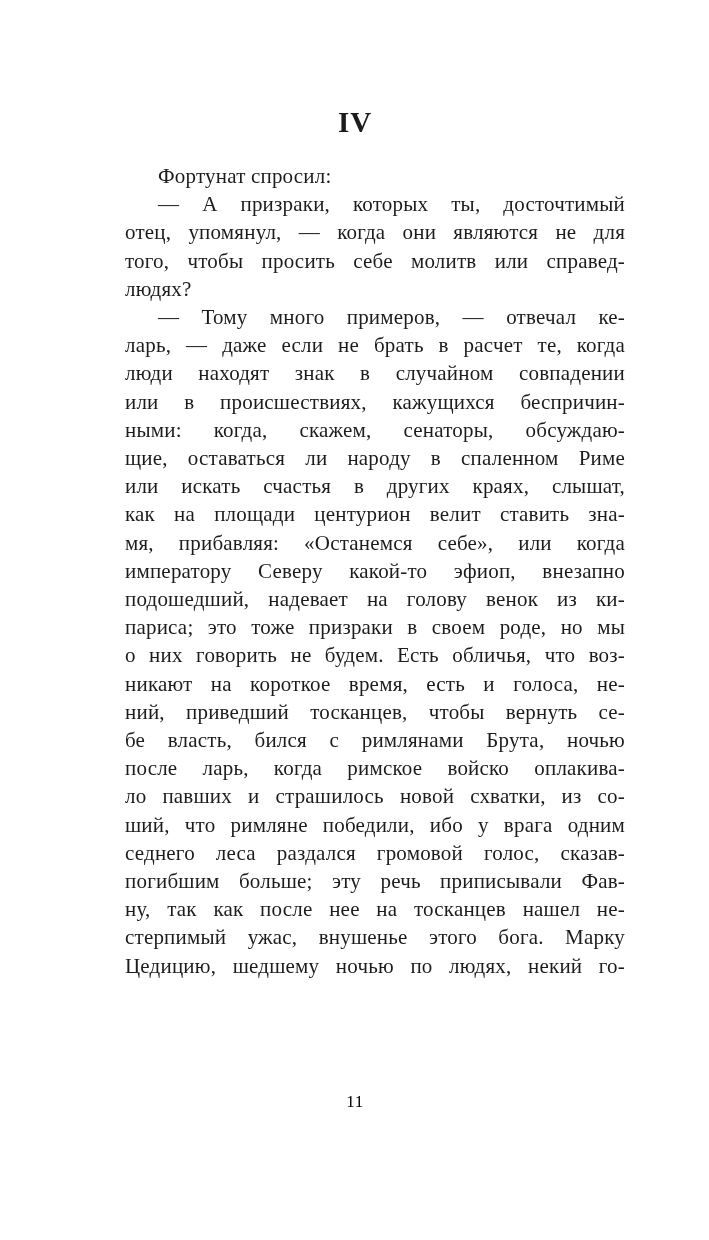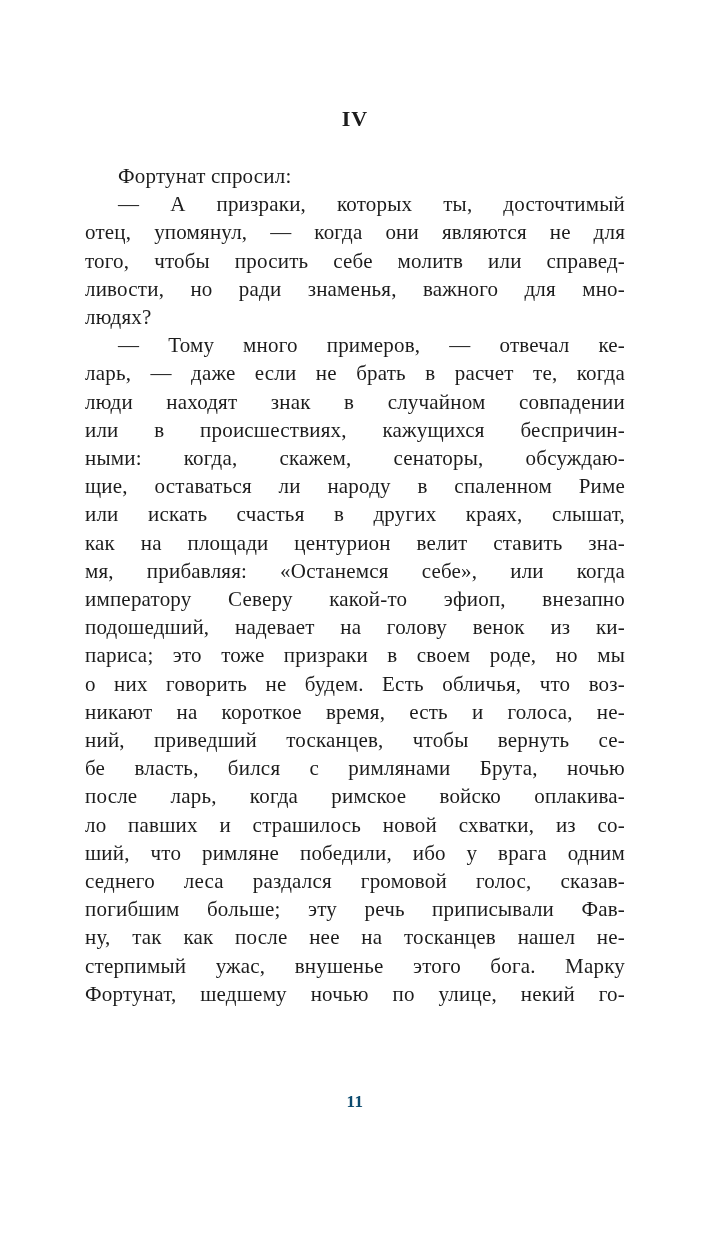--- a/index.html
+++ b/index.html
@@ -16,69 +16,69 @@
     font-family: "Liberation Serif", serif;
     color: #1c1c1c;
   }
   .chapter {
     position: absolute;
     top: 106px;
     left: 85px;
     width: 540px;
     margin: 0;
     text-align: center;
-    font-size: 22px;
+    font-size: 29px;
     font-weight: bold;
     letter-spacing: 1px;
     color: #1c1c1c;
   }
   .text-block {
     position: absolute;
     left: 85px;
     top: 162px;
     width: 540px;
     font-size: 21px;
     line-height: 28.2px;
     letter-spacing: 0.2px;
   }
   .line {
     text-align: justify;
     text-align-last: justify;
     white-space: normal;
+    margin-left: 40px;
   }
   .line.indent {
     text-indent: 33px;
   }
   .line.para-end {
     text-align-last: left;
   }
   .page-number {
     position: absolute;
     top: 1092px;
     left: 85px;
     width: 540px;
     text-align: center;
     font-size: 17px;
-    font-weight: bold;
+    font-weight: normal;
     letter-spacing: 0.5px;
-    color: #0c4a6e;
+    color: #000000;
   }
 </style>
 </head>
 <body>
 
 <div class="page">
   <h1 class="chapter">IV</h1>
 
   <div class="text-block" id="text-block">
       <div class="line indent para-end">Фортунат спросил:</div>
       <div class="line indent">— А призраки, которых ты, досточтимый</div>
       <div class="line">отец, упомянул, — когда они являются не для</div>
       <div class="line">того, чтобы просить себе молитв или справед-</div>
-      <div class="line">ливости, но ради знаменья, важного для мно-</div>
       <div class="line para-end">людях?</div>
       <div class="line indent">— Тому много примеров, — отвечал ке-</div>
       <div class="line">ларь, — даже если не брать в расчет те, когда</div>
       <div class="line">люди находят знак в случайном совпадении</div>
       <div class="line">или в происшествиях, кажущихся беспричин-</div>
       <div class="line">ными: когда, скажем, сенаторы, обсуждаю-</div>
       <div class="line">щие, оставаться ли народу в спаленном Риме</div>
       <div class="line">или искать счастья в других краях, слышат,</div>
       <div class="line">как на площади центурион велит ставить зна-</div>
       <div class="line">мя, прибавляя: «Останемся себе», или когда</div>
@@ -89,17 +89,17 @@
       <div class="line">никают на короткое время, есть и голоса, не-</div>
       <div class="line">ний, приведший тосканцев, чтобы вернуть се-</div>
       <div class="line">бе власть, бился с римлянами Брута, ночью</div>
       <div class="line">после ларь, когда римское войско оплакива-</div>
       <div class="line">ло павших и страшилось новой схватки, из со-</div>
       <div class="line">ший, что римляне победили, ибо у врага одним</div>
       <div class="line">седнего леса раздался громовой голос, сказав-</div>
       <div class="line">погибшим больше; эту речь приписывали Фав-</div>
       <div class="line">ну, так как после нее на тосканцев нашел не-</div>
       <div class="line">стерпимый ужас, внушенье этого бога. Марку</div>
-      <div class="line">Фортунат, шедшему ночью по улице, некий го-</div>
+      <div class="line">Цедицию, шедшему ночью по людях, некий го-</div>
     </div>
 
   <div class="page-number">11</div>
 </div>
 
 </body></html>

